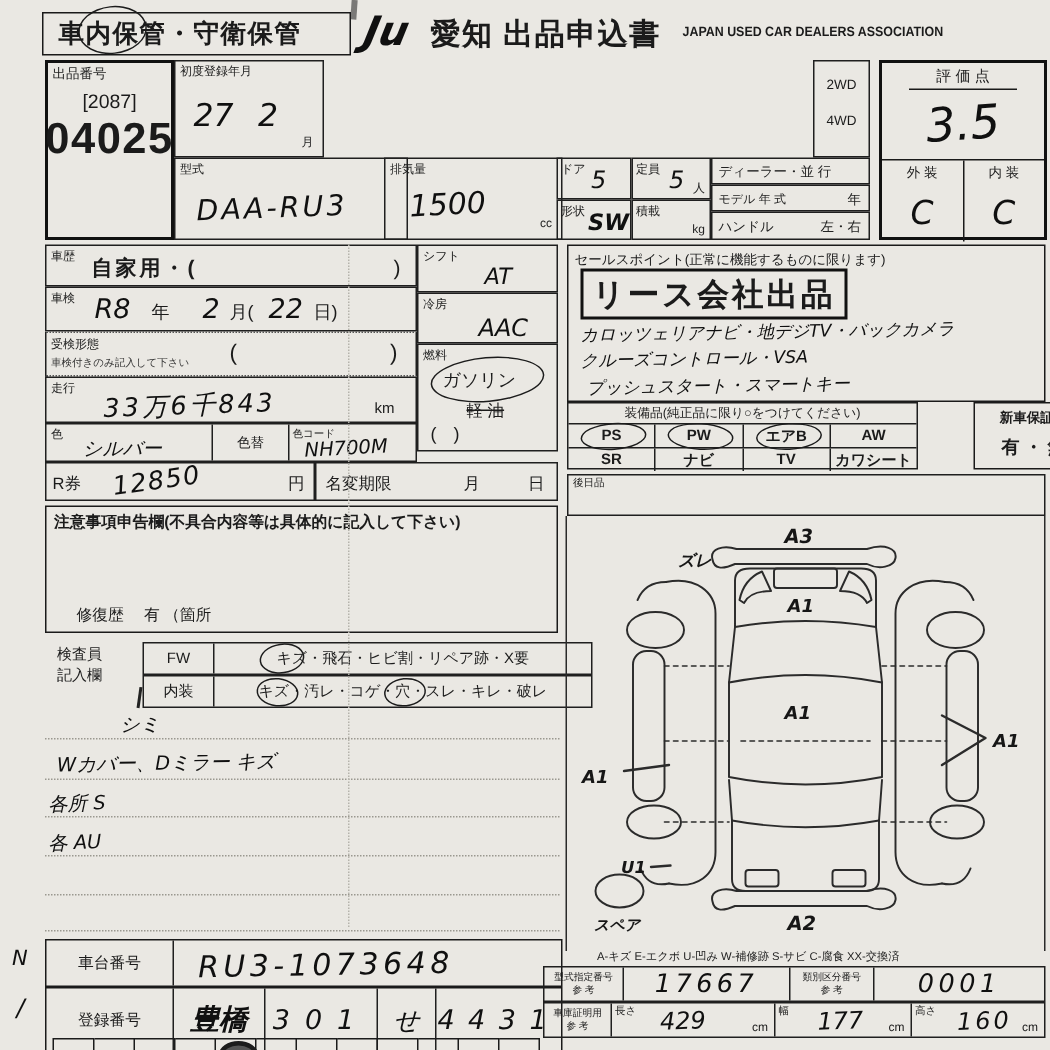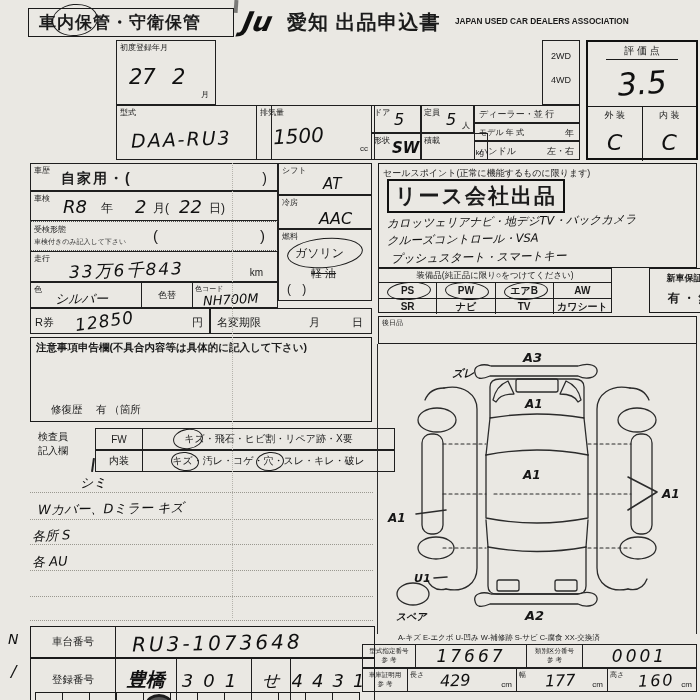--- a/index.html
+++ b/index.html
@@ -30,20 +30,25 @@
     <span style="font-size:17px;font-weight:bold;letter-spacing:1px;">
       <span>車</span><span>内</span><span>保管・守衛保管</span>
     </span>
   </div>
   <div class="oval" style="left:52px;top:4px;width:44px;height:30px;transform:rotate(-6deg);"></div>
 
   <span class="abs hw" style="left:243px;top:6px;font-size:27px;font-weight:bold;transform:skewX(-12deg);">Ju</span>
   <span class="abs" style="left:287px;top:9px;font-size:20px;font-weight:bold;letter-spacing:1px;">愛知 出品申込書</span>
   <span class="abs" style="left:455px;top:16px;font-size:9px;font-weight:bold;transform:scaleX(.92);transform-origin:left;">JAPAN USED CAR DEALERS ASSOCIATION</span>
 
+  <div class="abs b2" style="left:30px;top:40px;width:86px;height:120px;">
+    <div class="lbl9" style="padding:2px 3px;">出品番号</div>
+    <div class="ctr" style="font-size:13px;margin-top:4px;">[2087]</div>
+    <div class="ctr" style="font-size:29px;font-weight:bold;letter-spacing:1px;margin-top:2px;">04025</div>
+  </div>
 
   <div class="abs b1" style="left:116px;top:40px;width:100px;height:65px;">
     <div class="lbl" style="padding:2px 3px;">初度登録年月</div>
     <span class="hw" style="position:absolute;left:12px;top:24px;font-size:21px;">27</span>
     <span class="hw" style="position:absolute;left:55px;top:24px;font-size:21px;">2</span>
     <span class="lbl" style="position:absolute;right:6px;bottom:5px;">月</span>
   </div>
 
 
   <div class="abs b1" style="left:542px;top:40px;width:38px;height:65px;font-size:9px;">
@@ -68,21 +73,21 @@
   </div>
   <div class="abs b1" style="left:421px;top:105px;width:53px;height:28px;">
     <span class="lbl" style="position:absolute;left:2px;top:2px;">定員</span>
     <span class="hw" style="position:absolute;left:24px;top:4px;font-size:16px;">5</span>
     <span class="lbl" style="position:absolute;right:3px;bottom:2px;">人</span>
   </div>
   <div class="abs b1" style="left:371px;top:133px;width:50px;height:27px;">
     <span class="lbl" style="position:absolute;left:2px;top:2px;">形状</span>
     <span class="hw" style="position:absolute;left:20px;top:5px;font-size:15px;font-weight:bold;">SW</span>
   </div>
-  <div class="abs b1" style="left:421px;top:133px;width:67px;height:27px;">
+  <div class="abs b1" style="left:421px;top:133px;width:53px;height:27px;">
     <span class="lbl" style="position:absolute;left:2px;top:2px;">積載</span>
     <span class="lbl" style="position:absolute;right:3px;bottom:2px;">kg</span>
   </div>
 
   <div class="abs b1" style="left:474px;top:105px;width:106px;height:18px;">
     <div class="lbl9" style="padding:3px 4px;display:flex;justify-content:space-between;">ディーラー・並 行</div>
   </div>
   <div class="abs b1" style="left:474px;top:123px;width:106px;height:18px;">
     <span class="lbl" style="position:absolute;left:4px;top:4px;">モデル 年 式</span>
     <span class="lbl9" style="position:absolute;right:5px;top:4px;">年</span>

